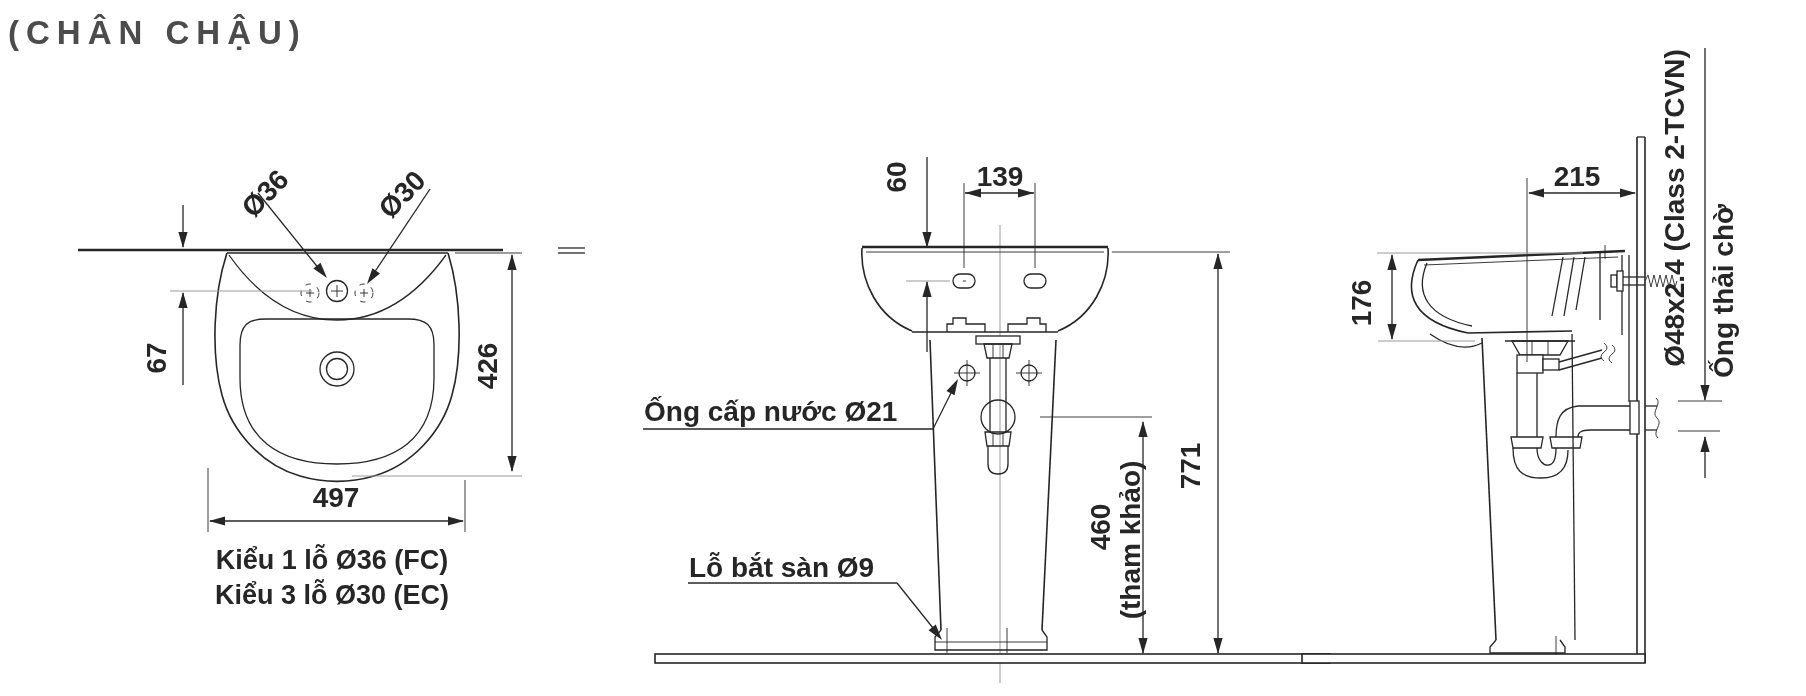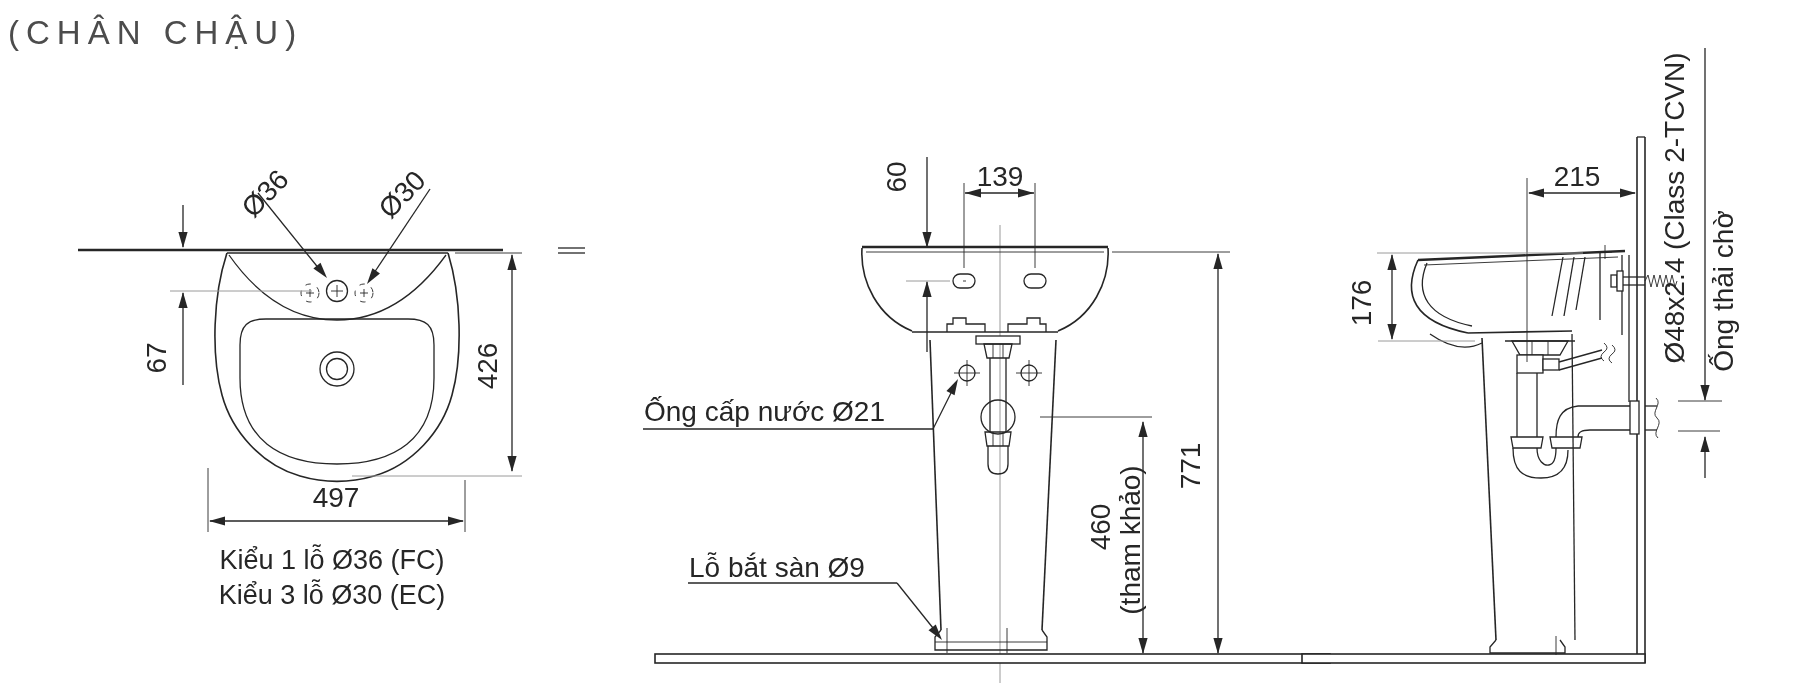--- a/index.html
+++ b/index.html
@@ -1,17 +1,17 @@
 <!DOCTYPE html>
 <html><head>
 <meta charset="utf-8">
 <style>
   html,body{margin:0;padding:0;background:#ffffff;}
   #stage{position:relative;width:1806px;height:696px;background:#ffffff;overflow:hidden;
-         font-family:"Liberation Sans", sans-serif;}
+         font-family:"Liberation Sans", sans-serif;font-weight:bold;}
   svg{position:absolute;left:0;top:0;}
   .t  {fill:#262626;font-family:"Liberation Sans",sans-serif;}
   .dim{font-size:28px;}
   .cap{font-size:27px;}
   .title{font-size:33px;letter-spacing:7px;fill:#4c4c4c;}
   .ln  {stroke:#262626;stroke-width:1.3;fill:none;stroke-linecap:butt;}
   .ln2 {stroke:#262626;stroke-width:2.4;fill:none;}
   .ln15{stroke:#262626;stroke-width:1.6;fill:none;}
   .thin{stroke:#262626;stroke-width:0.9;fill:none;}
   .aux {stroke:#9a9a9a;stroke-width:1;fill:none;}

